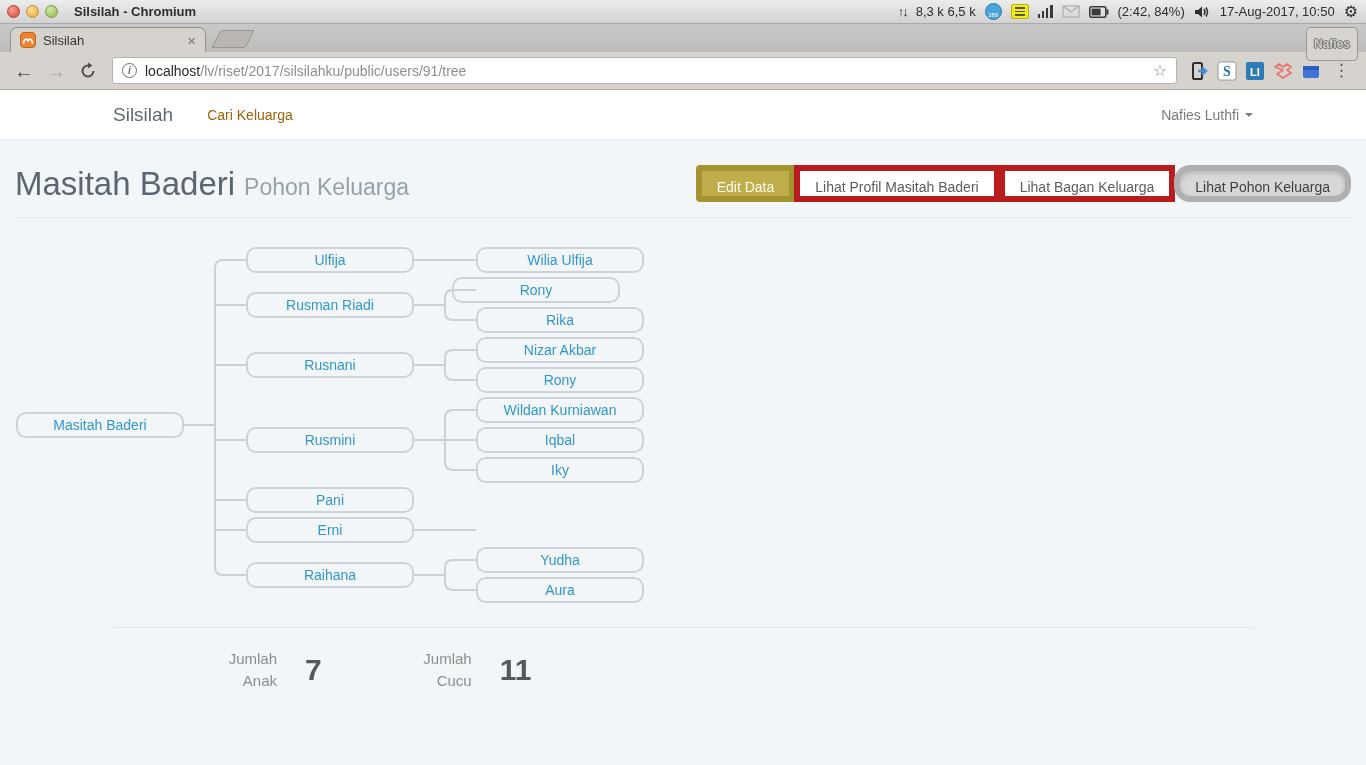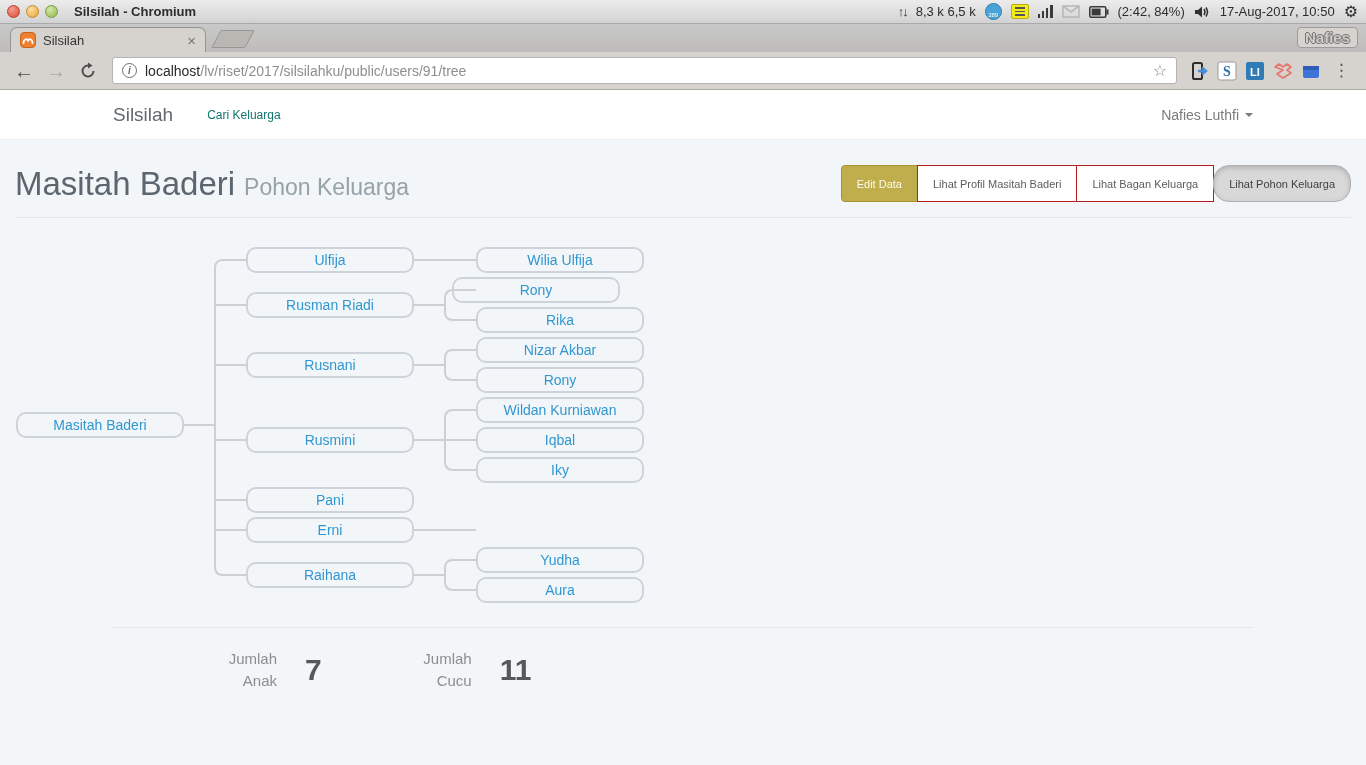--- a/index.html
+++ b/index.html
@@ -31,21 +31,21 @@
     display:flex; flex-direction:column; justify-content:center; gap:2px; padding:2px 3px; }
   .notes-ic i { display:block; height:1.5px; background:#555; }
   .sig { display:flex; align-items:flex-end; gap:1.5px; height:13px; }
   .sig i { display:block; width:2.6px; background:#3a3a3a; }
   .gear { font-size:16px; color:#2f2f2f; line-height:1; }
 
   
   .kbd-widget {
     position:absolute; top:27px; right:8px; z-index:40;
     background:#d7d4d0; border:1px solid #9b9b9b; border-radius:4px;
-    padding:1px 7px; font-size:15px; font-weight:bold; color:#cfccc8;
+    padding:9px 7px; font-size:12px; font-weight:bold; color:#cfccc8;
     text-shadow:-1px 0 #777,0 1px #777,1px 0 #777,0 -1px #777;
   }
 
   
   .tabstrip { height:28px; position:relative; background:linear-gradient(#c9c9c9,#bdbcba); }
   .tab {
     position:absolute; left:10px; top:3px; width:196px; height:25px;
     background:#d6d3cf; border:1px solid #949494; border-bottom:none;
     border-radius:7px 7px 0 0; display:flex; align-items:center; padding:0 9px; gap:7px;
   }
@@ -79,31 +79,31 @@
   .star { font-size:16px; color:#8a8a8a; }
   .ext { width:24px; height:24px; display:flex; align-items:center; justify-content:center; }
   .menu-dots { font-size:17px; color:#555; padding:0 6px; letter-spacing:0; }
 
   
   .viewport { height:675px; background:#f3f6f8; position:relative; }
   .navbar { height:50px; background:#ffffff; border-bottom:1px solid #eaeef0; }
   .container { width:1170px; margin:0 auto; padding:0 15px; }
   .nav-inner { display:flex; align-items:center; height:100%; }
   .brand { font-size:19px; color:#62696e; margin-right:34px; }
-  .nav-link { font-size:12px; color:#0f766e; }
+  .nav-link { font-size:14px; color:#a16207; }
   .user-menu { margin-left:auto; font-size:14px; color:#7b7b7b; display:flex; align-items:center; gap:6px; }
   .caret { width:0; height:0; border-left:4px solid transparent; border-right:4px solid transparent;
     border-top:4px solid #7b7b7b; }
 
   .page-head { position:relative; padding:25px 15px 0; }
   .page-title { font-size:33px; font-weight:400; color:#5b6670; margin:0; line-height:1.15; }
   .page-subtitle { font-size:23px; color:#96a2a9; margin-left:9px; font-weight:400; }
   .actions { position:absolute; top:25px; right:15px; display:flex; }
   .btn {
-    font-size:11px; padding:8px 15px; background:#fff; border:1px solid #b91c1c; color:#5c5c5c;
+    font-size:14px; padding:8px 15px; background:#fff; border:6px solid #b91c1c; color:#5c5c5c;
     height:37px; white-space:nowrap; margin-left:-1px;
   }
   .btn:first-child { border-radius:4px 0 0 4px; margin-left:0; }
   .btn:last-child { border-radius:0 4px 4px 0; }
   .btn.olive { background:#bfae4b; border-color:#a3942f; color:#fdfcf1; }
   .btn.pressed { background:#d8d8d8; border-color:#b0b0b0; color:#3f3f3f;
     box-shadow:inset 0 2px 5px rgba(0,0,0,.18);border-radius:16px; }
   .rule { border:none; border-top:1px solid #e2e8ec; margin:14px 15px 0; }
 
   

